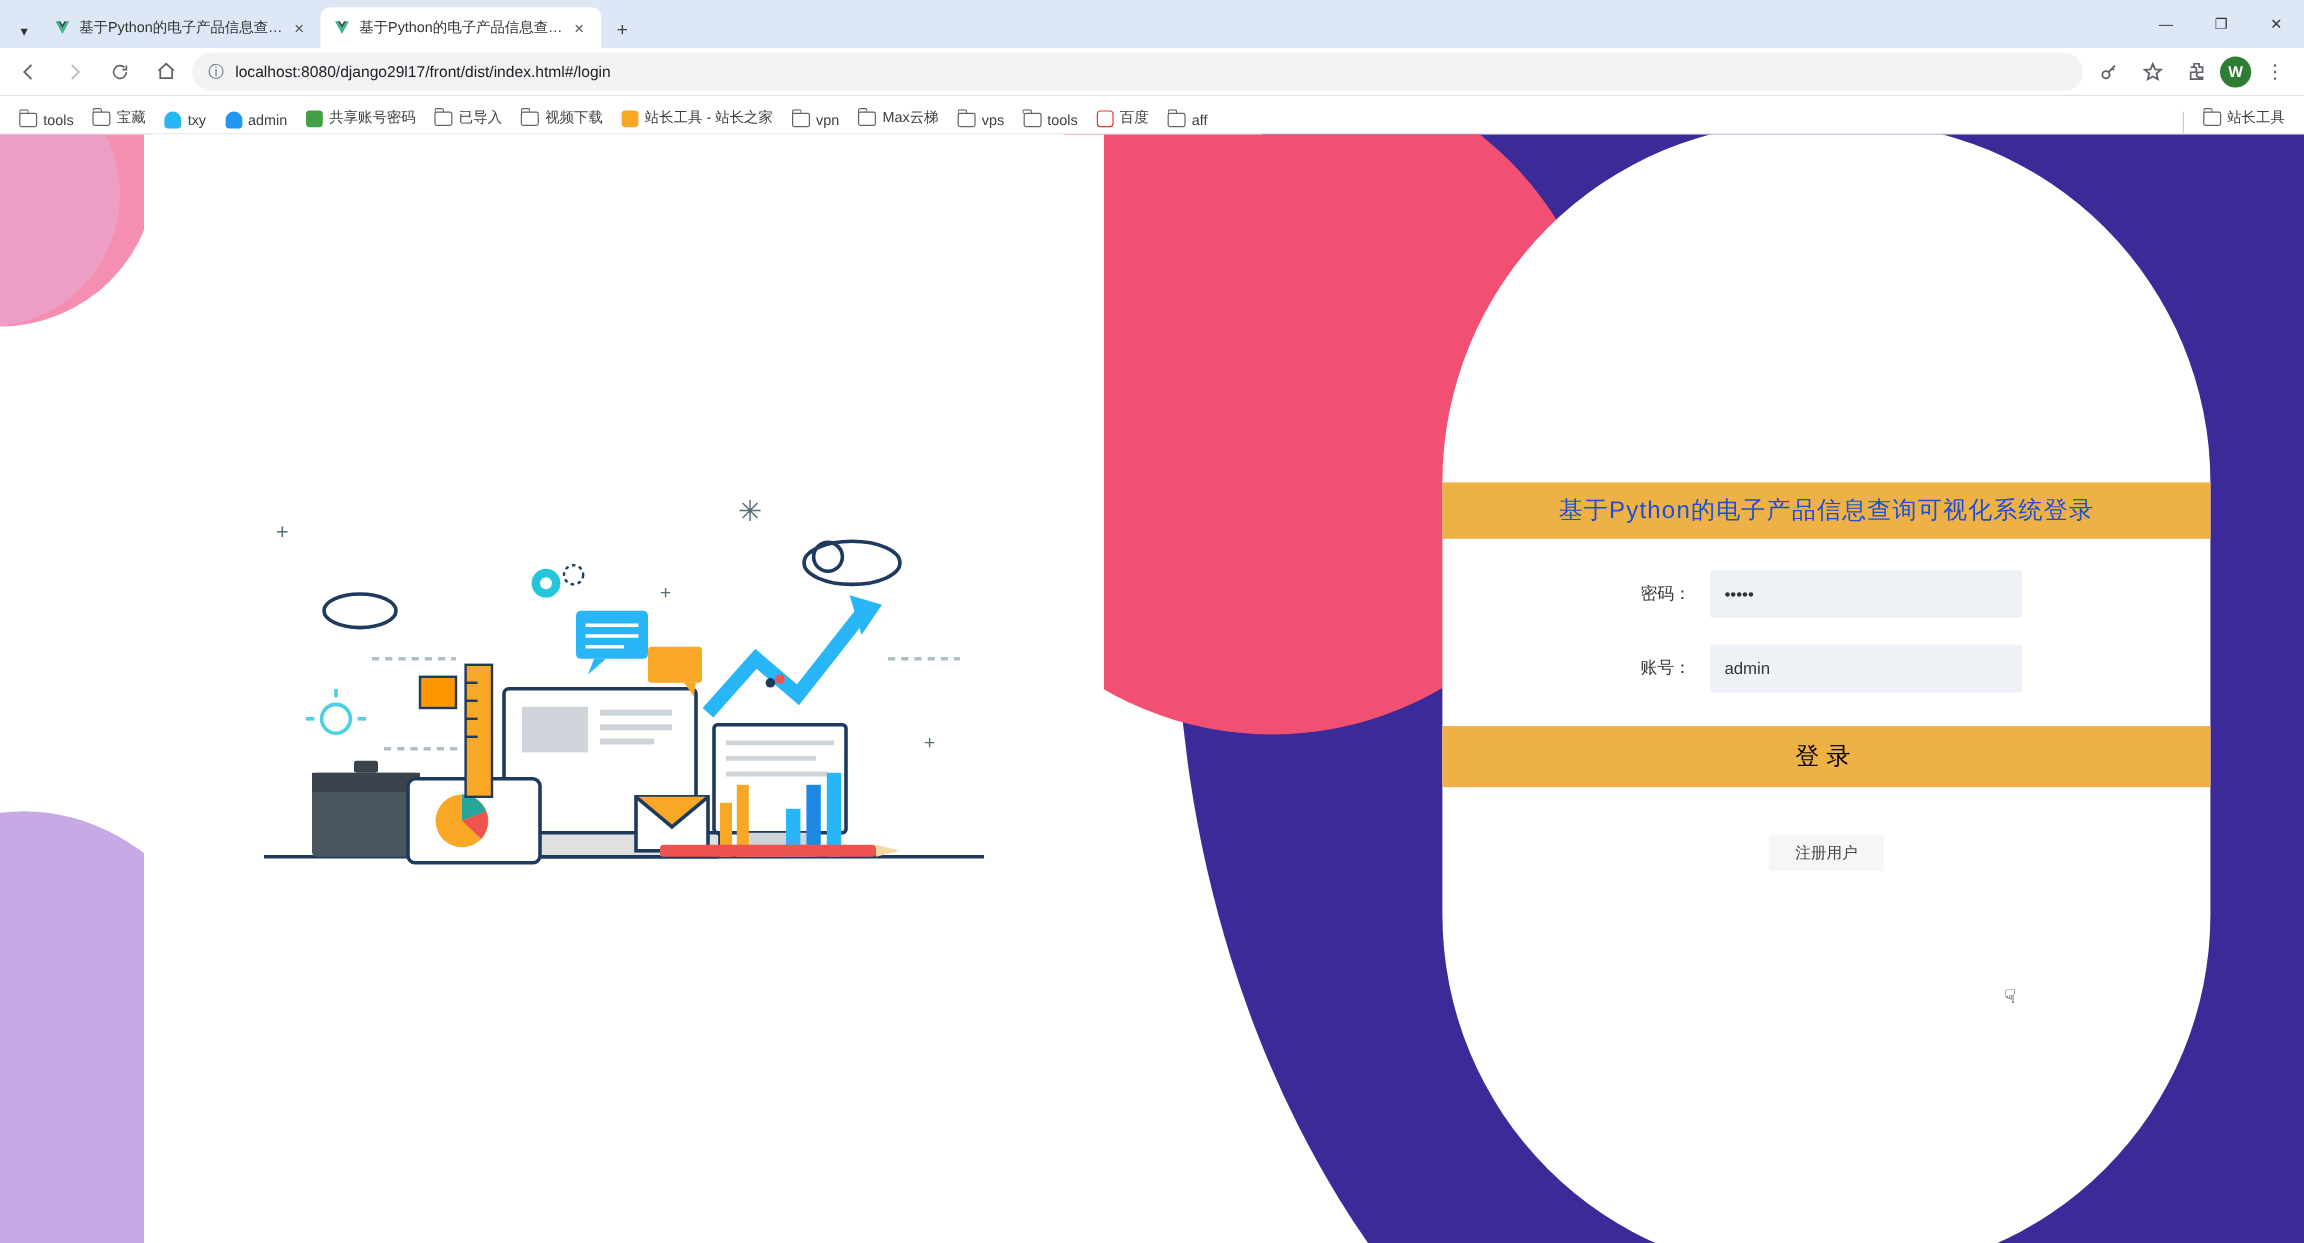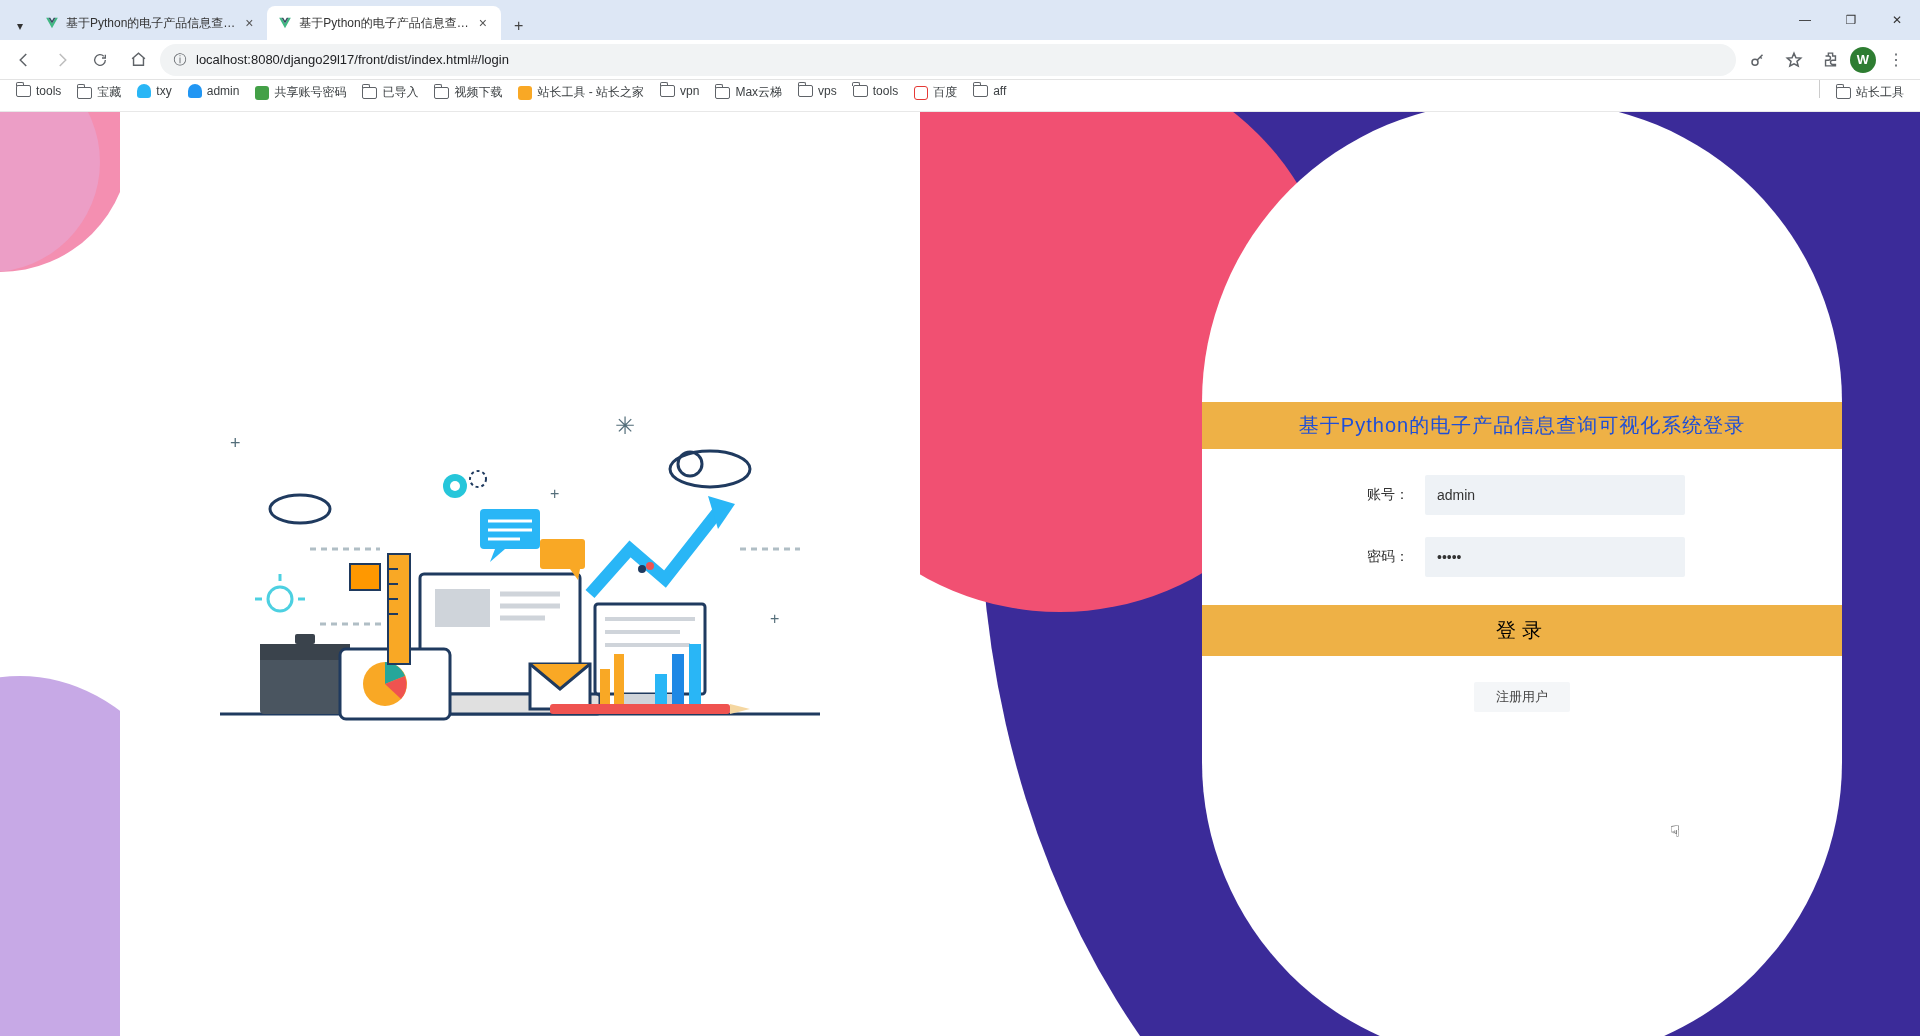--- a/index.html
+++ b/index.html
@@ -25,21 +25,21 @@
 .addr-row { height: 40px; background: #fff; display: flex; align-items: center; padding: 0 8px; gap: 6px; border-bottom: 1px solid #e3e3e3; }
 .nav-btn { width: 32px; height: 32px; display: flex; align-items: center; justify-content: center; border-radius: 50%; color: #5f6368; }
 .nav-btn.disabled { color: #bdbdbd; }
 .addr-bar { flex: 1; height: 32px; background: #f1f3f4; border-radius: 16px; display: flex; align-items: center; padding: 0 12px; gap: 8px; color: #202124; font-size: 13px; }
 .addr-bar .info-icon { width: 16px; height: 16px; display: flex; align-items: center; justify-content: center; color: #5f6368; font-size: 13px; }
 .addr-right { display: flex; align-items: center; gap: 4px; }
 .addr-icon { width: 32px; height: 32px; display: flex; align-items: center; justify-content: center; color: #5f6368; border-radius: 50%; }
 .profile-badge { width: 26px; height: 26px; border-radius: 50%; background: #2e7d32; color: #fff; display: flex; align-items: center; justify-content: center; font-size: 13px; font-weight: 600; }
 
 
-.bookmarks { height: 32px; background: #fff; display: flex; align-items: flex-start; padding: 0 10px; gap: 4px; border-bottom: 1px solid #e8e8e8; font-size: 12px; }
+.bookmarks { height: 32px; background: #fff; display: flex; align-items: flex-end; padding: 0 10px; gap: 4px; border-bottom: 1px solid #e8e8e8; font-size: 12px; }
 .bk { display: flex; align-items: center; gap: 5px; padding: 4px 6px; border-radius: 4px; color: #3c4043; cursor: pointer; }
 .bk .folder-ico { width: 15px; height: 12px; border: 1.3px solid #5f6368; border-radius: 2px; position: relative; }
 .bk .folder-ico::before { content:""; position:absolute; top:-4px; left:-1.3px; width:6px; height:3px; border:1.3px solid #5f6368; border-bottom:none; border-radius:2px 2px 0 0; }
 .bk .color-ico { width: 14px; height: 14px; border-radius: 3px; }
 .bookmarks .sep { flex: 1; }
 .bookmarks .divider { width: 1px; height: 18px; background: #ccc; margin: 0 6px; }
 
 
 .page { flex: 1; position: relative; overflow: hidden; background: #fff; }
 
@@ -57,21 +57,21 @@
 .illus svg { width: 100%; height: 100%; }
 
 
 .login-card { position: absolute; right: 78px; top: -10px; width: 640px; height: 960px; background: #fff; border-radius: 300px; display: flex; flex-direction: column; align-items: center; }
 .login-title { margin-top: 300px; width: 100%; background: #eeb146; color: #1d4ed8; text-align: center; font-size: 20px; padding: 10px 0; letter-spacing: 1px; }
 .form { width: 100%; display: flex; flex-direction: column; align-items: center; margin-top: 26px; gap: 22px; }
 .form-row { display: flex; align-items: center; gap: 16px; }
 .form-row label { width: 50px; text-align: right; font-size: 14px; color: #333; }
 .form-row input { width: 260px; height: 40px; border: none; background: #eef2f6; padding: 0 12px; font-size: 14px; color: #333; outline: none; border-radius: 2px; }
 .login-btn { margin-top: 28px; width: 100%; background: #eeb146; color: #000000; border: none; font-size: 20px; padding: 12px 0; letter-spacing: 6px; cursor: pointer; }
-.register-link { margin-top: 26px; background: #f4f6f8; padding: 6px 22px; font-size: 13px; color: #444; border-radius: 2px; cursor: pointer; }
+.register-link { margin-top: 40px; background: #f4f6f8; padding: 6px 22px; font-size: 13px; color: #444; border-radius: 2px; cursor: pointer; }
 
 .cursor { position: absolute; right: 240px; bottom: 195px; font-size: 16px; color: #000; pointer-events: none; }
 </style>
 </head>
 <body>
 
 <div class="chrome-frame">
 
   <div class="tab-strip">
     <div class="tab-dropdown">▾</div>
@@ -312,27 +312,27 @@
           <circle cx="442" cy="175" r="4" fill="#1f3a5f"></circle>
           <circle cx="450" cy="172" r="4" fill="#ef5350"></circle>
         </svg>
       </div>
     </div>
 
     <div class="login-card">
       <div class="login-title">基于Python的电子产品信息查询可视化系统登录</div>
       <div class="form">
         <div class="form-row">
+          <label>密码：</label>
+          <input type="password" value="•••••" style="">
+        </div>
+        <div class="form-row">
           <label>账号：</label>
           <input type="text" value="admin" style="">
         </div>
-        <div class="form-row">
-          <label>密码：</label>
-          <input type="password" value="•••••" style="">
-        </div>
       </div>
       <button class="login-btn">登录</button>
       <div class="register-link">注册用户</div>
     </div>
 
     <div class="cursor">☟</div>
   </div>
 </div>
 
 </body></html>

